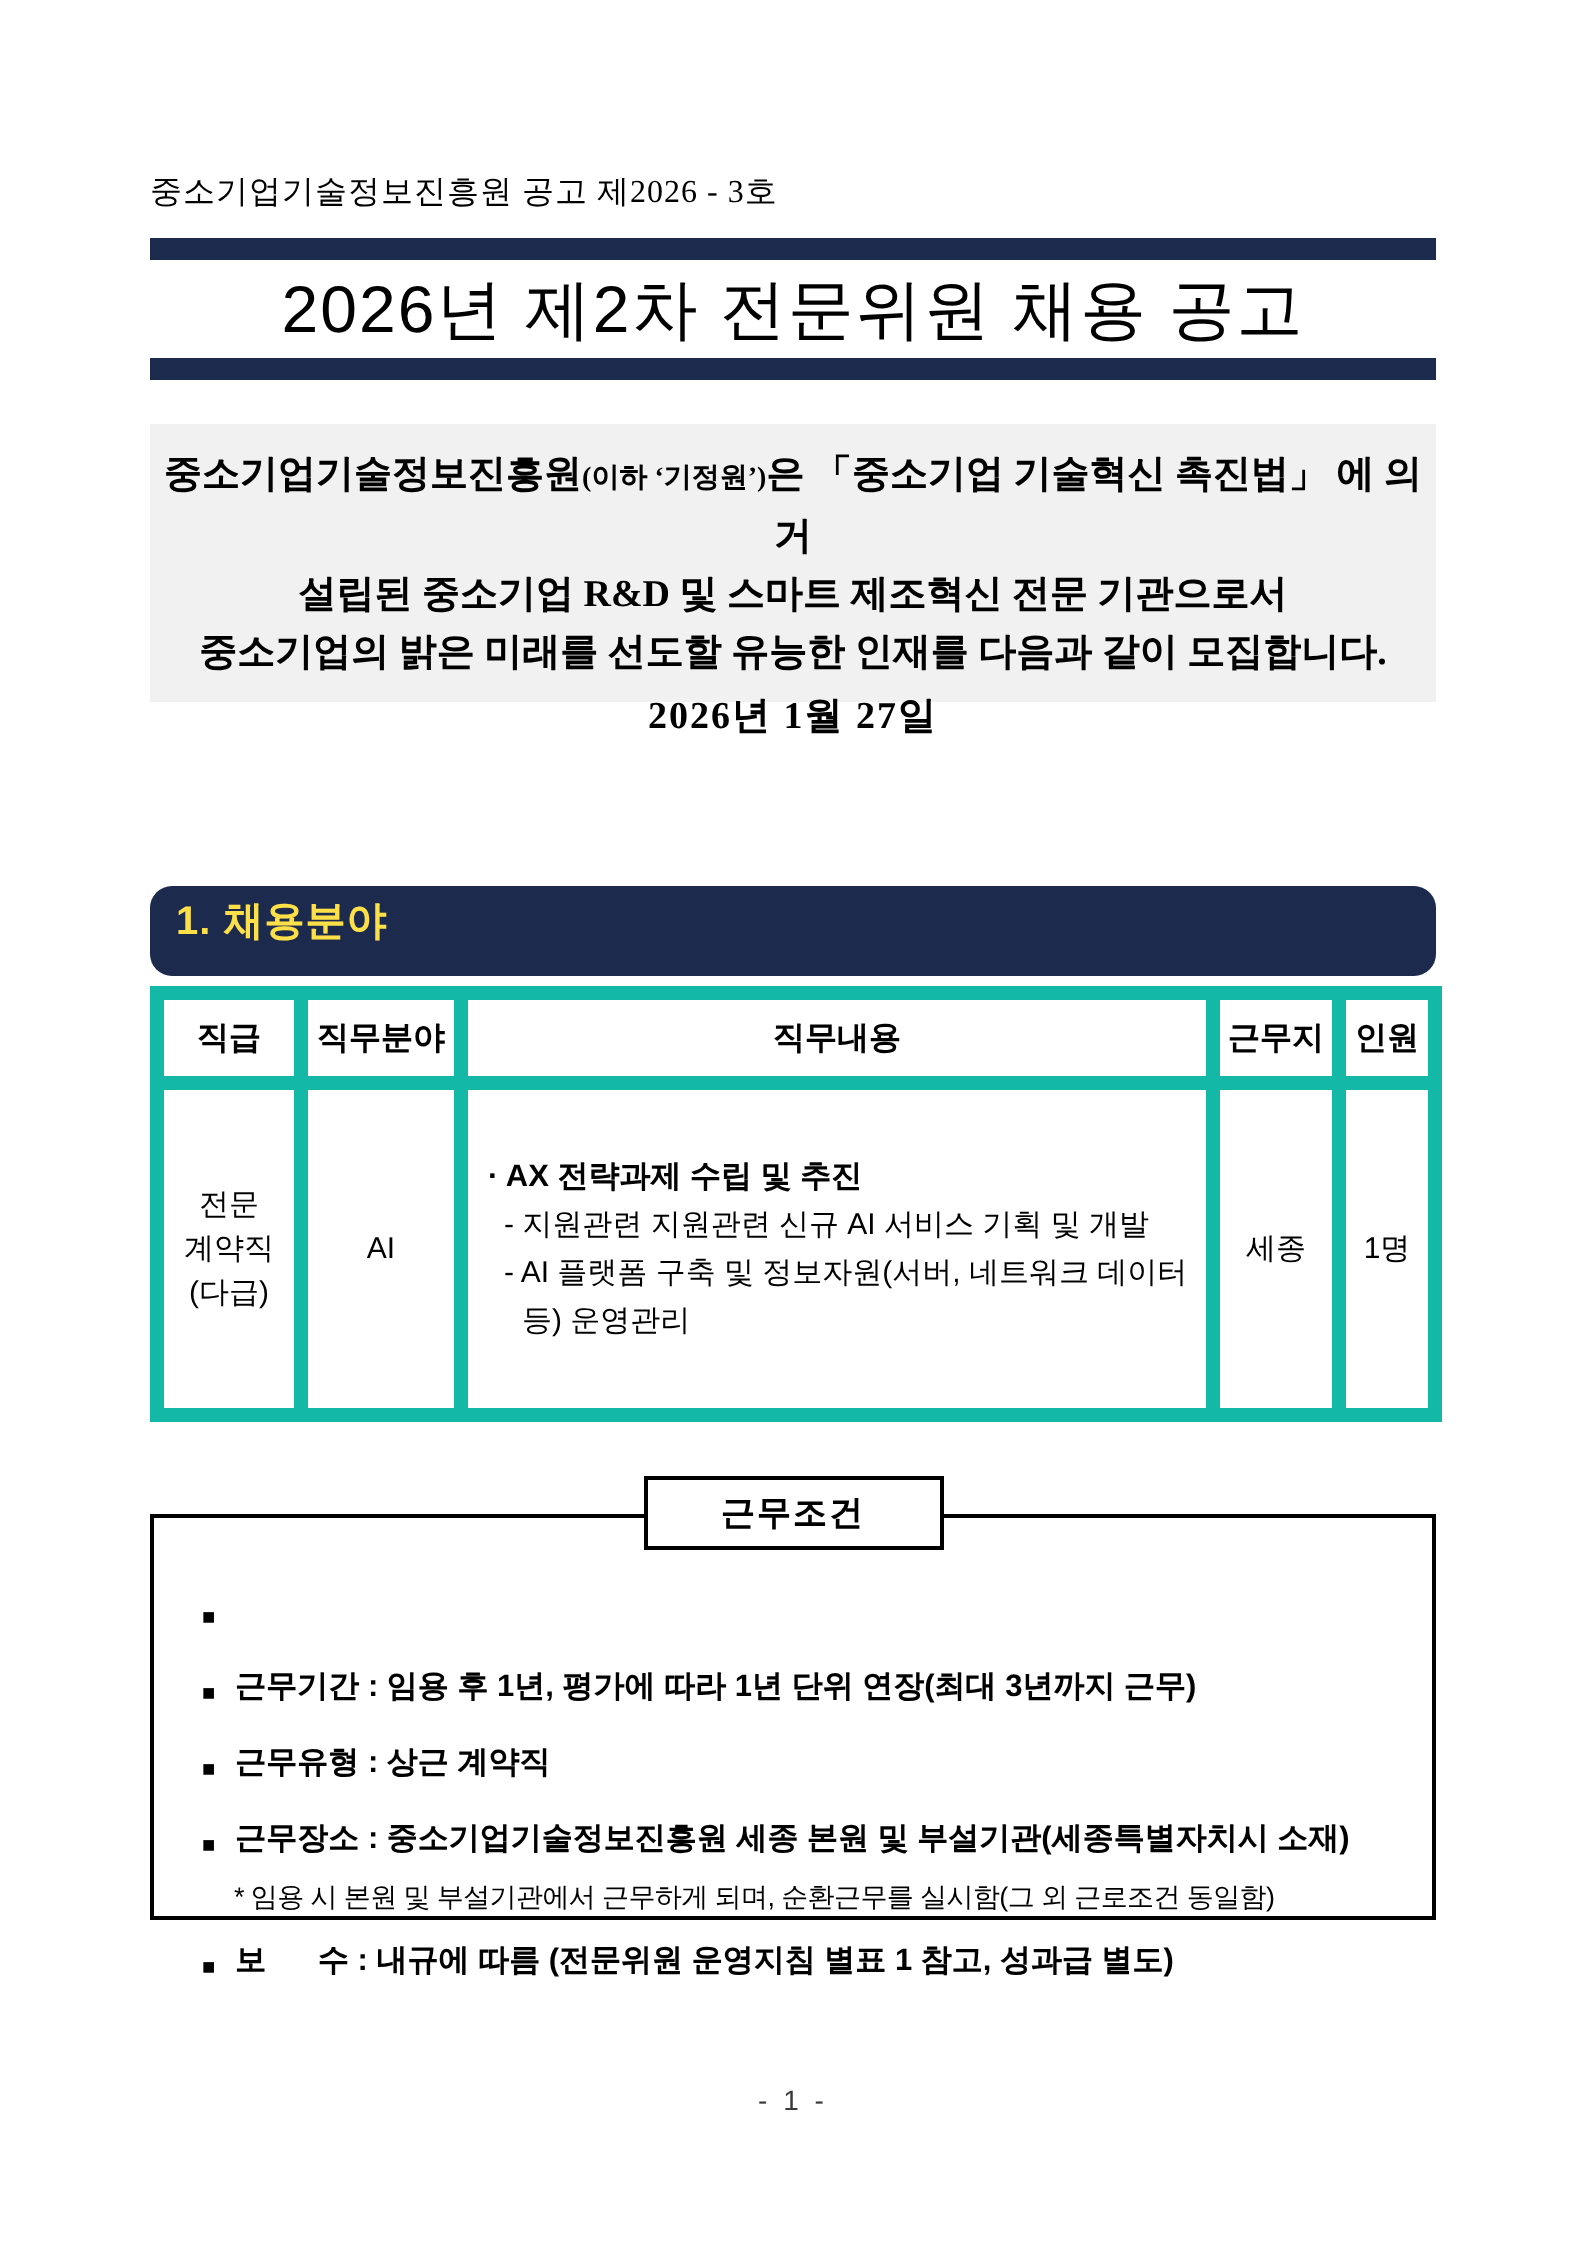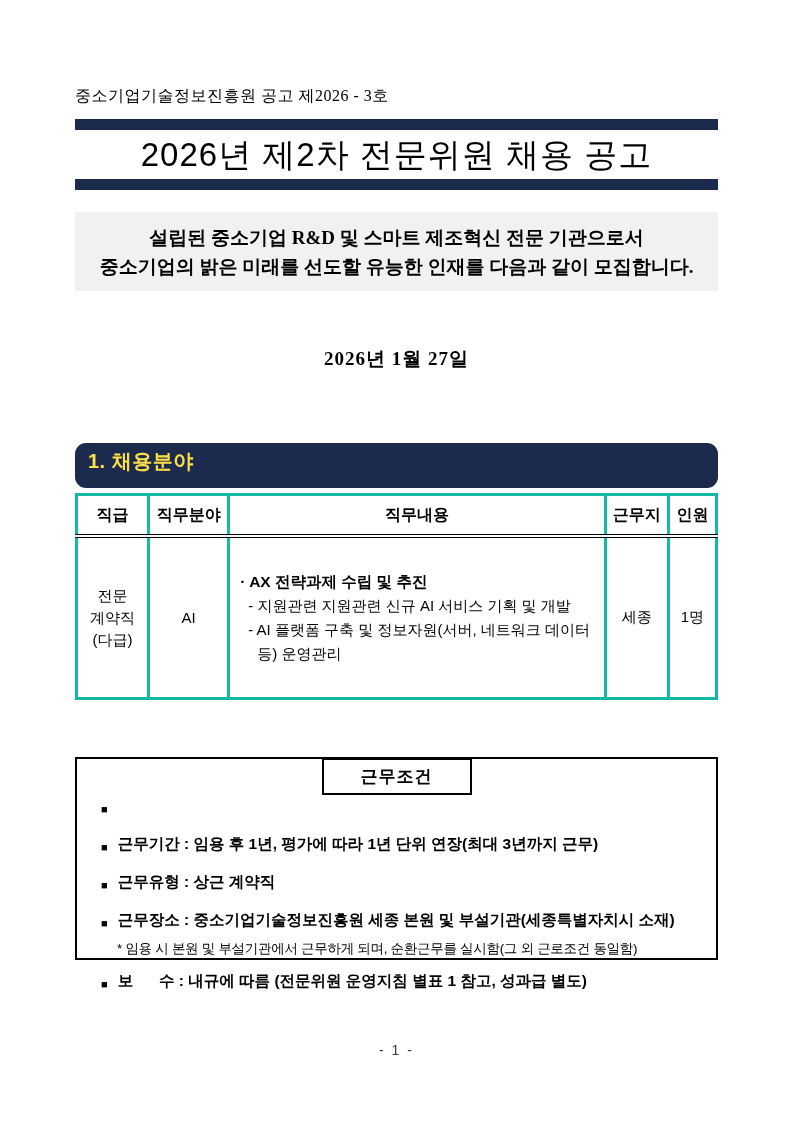--- a/index.html
+++ b/index.html
@@ -47,21 +47,21 @@
     box-sizing:border-box;padding-left:13px;
     font-size:20px;font-weight:bold;line-height:36px;letter-spacing:.5px;border-radius:11px;
   }
 
   .job-table{
     position:absolute;left:75px;top:493px;width:643px;
     border-collapse:collapse;table-layout:fixed;
     border:2px solid #000;border-top:3px solid #000;
     font-size:15px;
   }
-  .job-table th,.job-table td{border:3px solid #14b8a6;text-align:center;vertical-align:middle;}
+  .job-table th,.job-table td{border:7px solid #14b8a6;text-align:center;vertical-align:middle;}
   .job-table th{height:36px;font-size:16px;font-weight:bold;border-bottom:4px double #000;}
   .job-table td{height:147px;}
   .col-grade{width:72px;}
   .col-field{width:80px;}
   .col-duty{width:376px;}
   .col-loc{width:63px;}
   .col-num{width:48px;}
   td.duty-cell{text-align:left;padding:6px 6px 6px 10px;}
   .duty-title{font-weight:bold;font-size:15.5px;line-height:24px;}
   .duty-item{font-size:15px;line-height:24px;padding-left:17px;text-indent:-9px;}
@@ -71,21 +71,21 @@
   .cond-box{
     box-sizing:border-box;width:643px;height:203px;
     border:2px solid #000;
     padding:36px 16px 10px 16px;
   }
   .cond-label{
     position:absolute;top:-19px;left:50%;transform:translateX(-50%);
     box-sizing:border-box;width:150px;height:37px;
     background:#fff;border:2px solid #000;
     text-align:center;line-height:33px;
-    font-size:17px;font-weight:bold;letter-spacing:1px;margin-top:20px;
+    font-size:17px;font-weight:bold;letter-spacing:1px;
   }
   .cond-item{
     display:flex;align-items:flex-start;
     font-size:15.5px;font-weight:bold;line-height:21px;
     margin:0 0 13px 2px;white-space:pre-wrap;
   }
   .cond-item .sq{font-size:11px;margin:4px 10px 0 6px;}
   .cond-note{
     font-size:13.5px;font-weight:normal;line-height:18px;
     margin:-7px 0 12px 24px;letter-spacing:-.3px;
@@ -100,20 +100,21 @@
 
 <div class="page">
 
   <div class="doc-number serif">중소기업기술정보진흥원 공고 제2026 - 3호</div>
 
   <div class="bar top"></div>
   <div class="main-title">2026년 제2차 전문위원 채용 공고</div>
   <div class="bar bottom"></div>
 
   <div class="intro serif" style="background: rgb(241, 241, 241);">
+    <div><span>중소기업기술정보진흥원</span><span class="small">(이하 ‘기정원’)</span><span>은 「중소기업 기술혁신 촉진법」 에 의거</span></div>
     <div>설립된 중소기업 R&amp;D 및 스마트 제조혁신 전문 기관으로서</div>
     <div>중소기업의 밝은 미래를 선도할 유능한 인재를 다음과 같이 모집합니다.</div>
   </div>
 
   <div class="date-block serif">
     <div class="date">2026년 1월 27일</div>
   </div>
 
   <div class="section-bar">1. 채용분야</div>
 

